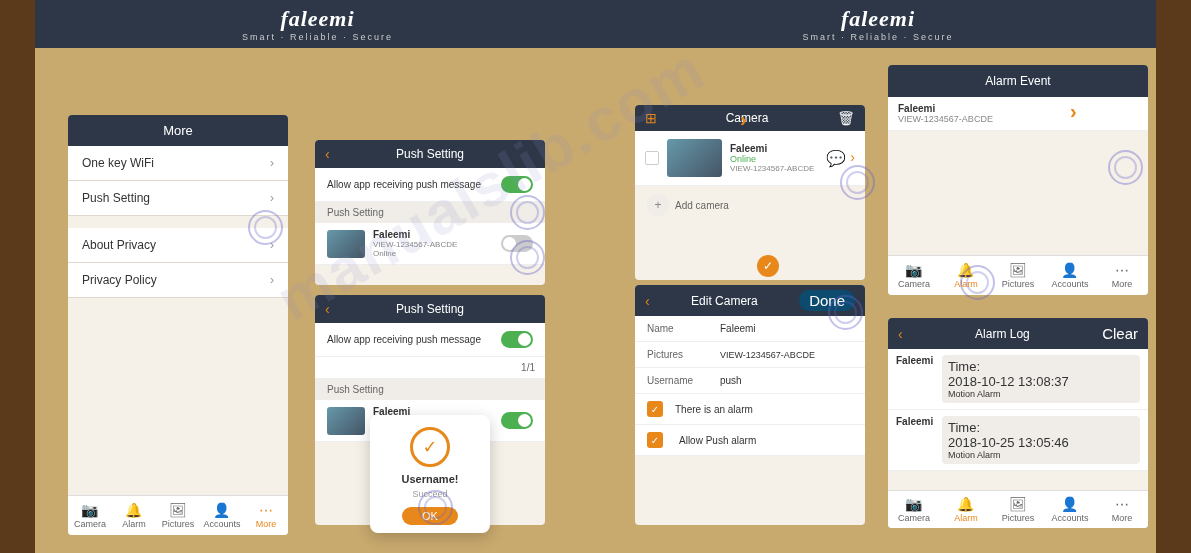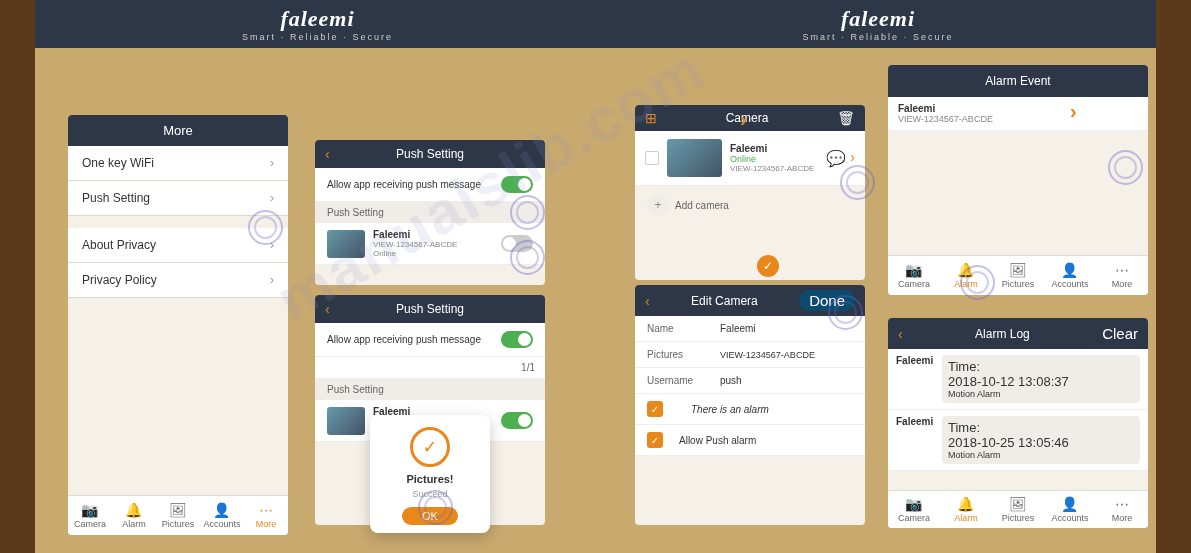--- a/index.html
+++ b/index.html
@@ -731,21 +731,21 @@
       <div class="device-name">Faleemi</div>
       <div class="device-id">VIEW-1234567-ABCDE</div>
       <div class="device-status">Online</div>
     </div>
     <div class="toggle-on"></div>
   </div>
 </div>
 
 <div class="success-popup">
   <div class="success-check">✓</div>
-  <div class="success-text">Pictures!</div>
+  <div class="success-text">Username!</div>
   <div class="success-sub">Succeed</div>
   <button class="success-ok">OK</button>
 </div>
 
 <div style="position:absolute; left:418px; top:490px; z-index:20; pointer-events:none;">
   <div class="click-ripple"></div>
 </div>
 
 <div class="screen-camera">
   <div class="camera-header">
@@ -795,21 +795,21 @@
   <div class="edit-field-row">
     <span class="edit-field-label">Pictures</span>
     <span class="edit-field-value" style="font-size:9px;">VIEW-1234567-ABCDE</span>
   </div>
   <div class="edit-field-row">
     <span class="edit-field-label">Username</span>
     <span class="edit-field-value">push</span>
   </div>
   <div class="edit-toggle-row">
     <div class="checkbox-check">✓</div>
-    <span class="edit-toggle-label" style="margin-left:20px;font-style:italic;">There is an alarm</span>
+    <span class="edit-toggle-label" style="margin-left:4px;">There is an alarm</span>
   </div>
   <div class="edit-toggle-row">
     <div class="checkbox-check">✓</div>
     <span class="edit-toggle-label" style="margin-left:8px;">Allow Push alarm</span>
   </div>
 </div>
 
 <div style="position:absolute; left:828px; top:295px; z-index:20; pointer-events:none;">
   <div class="click-ripple"></div>
 </div>

